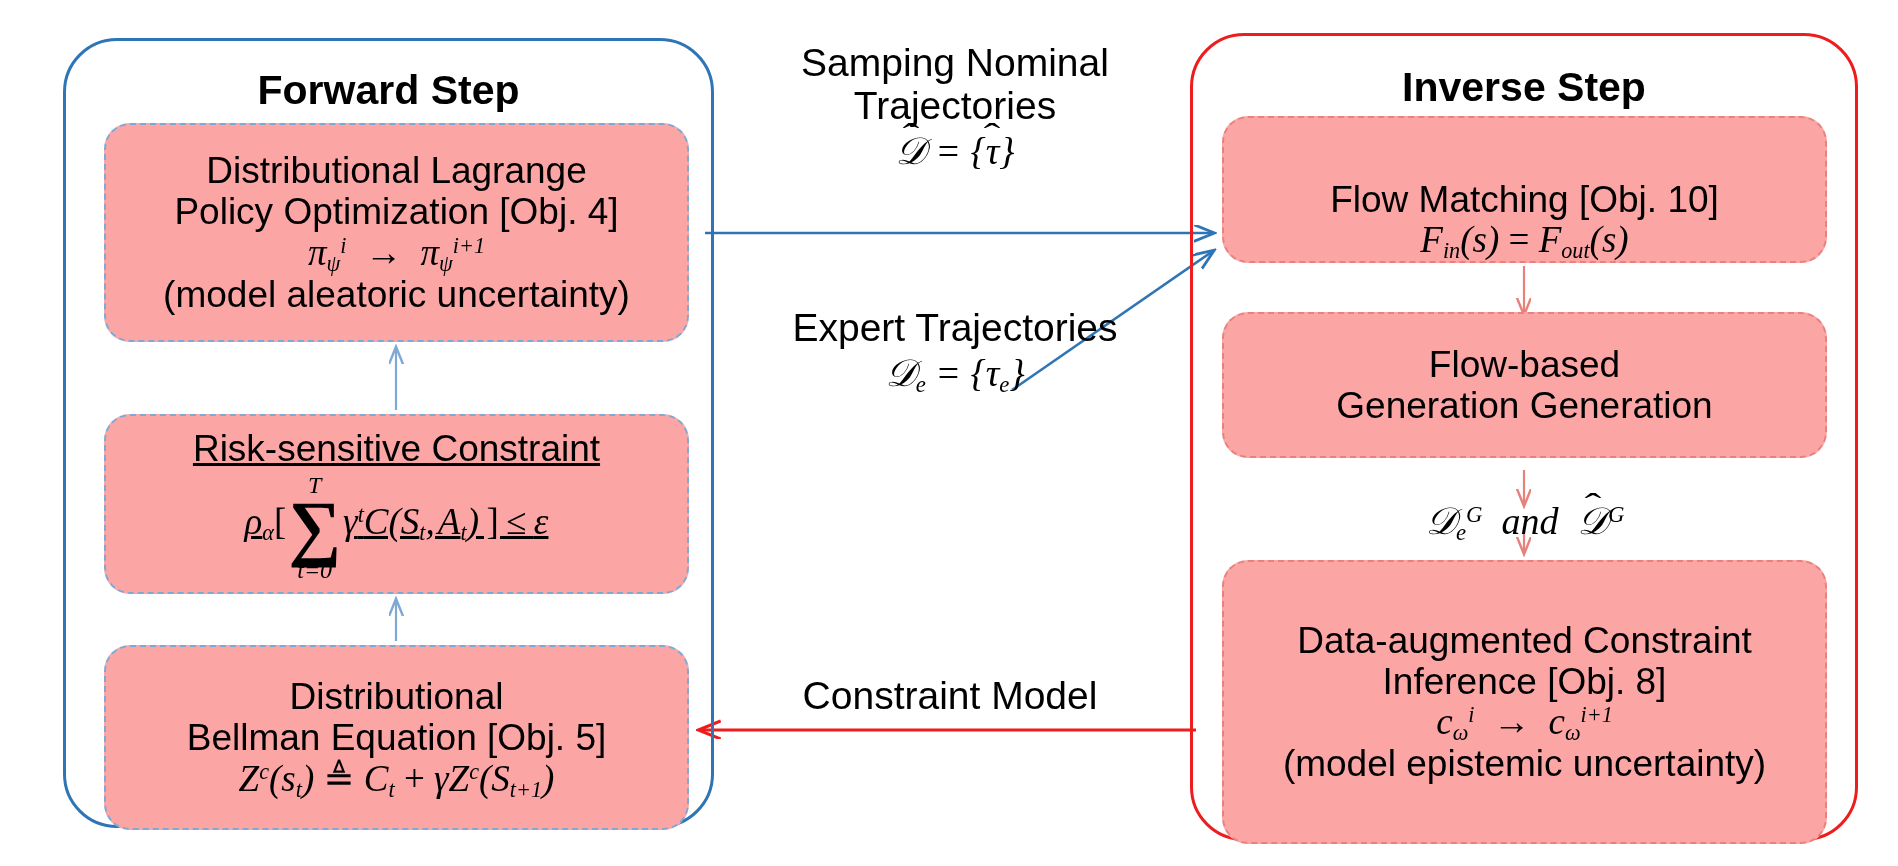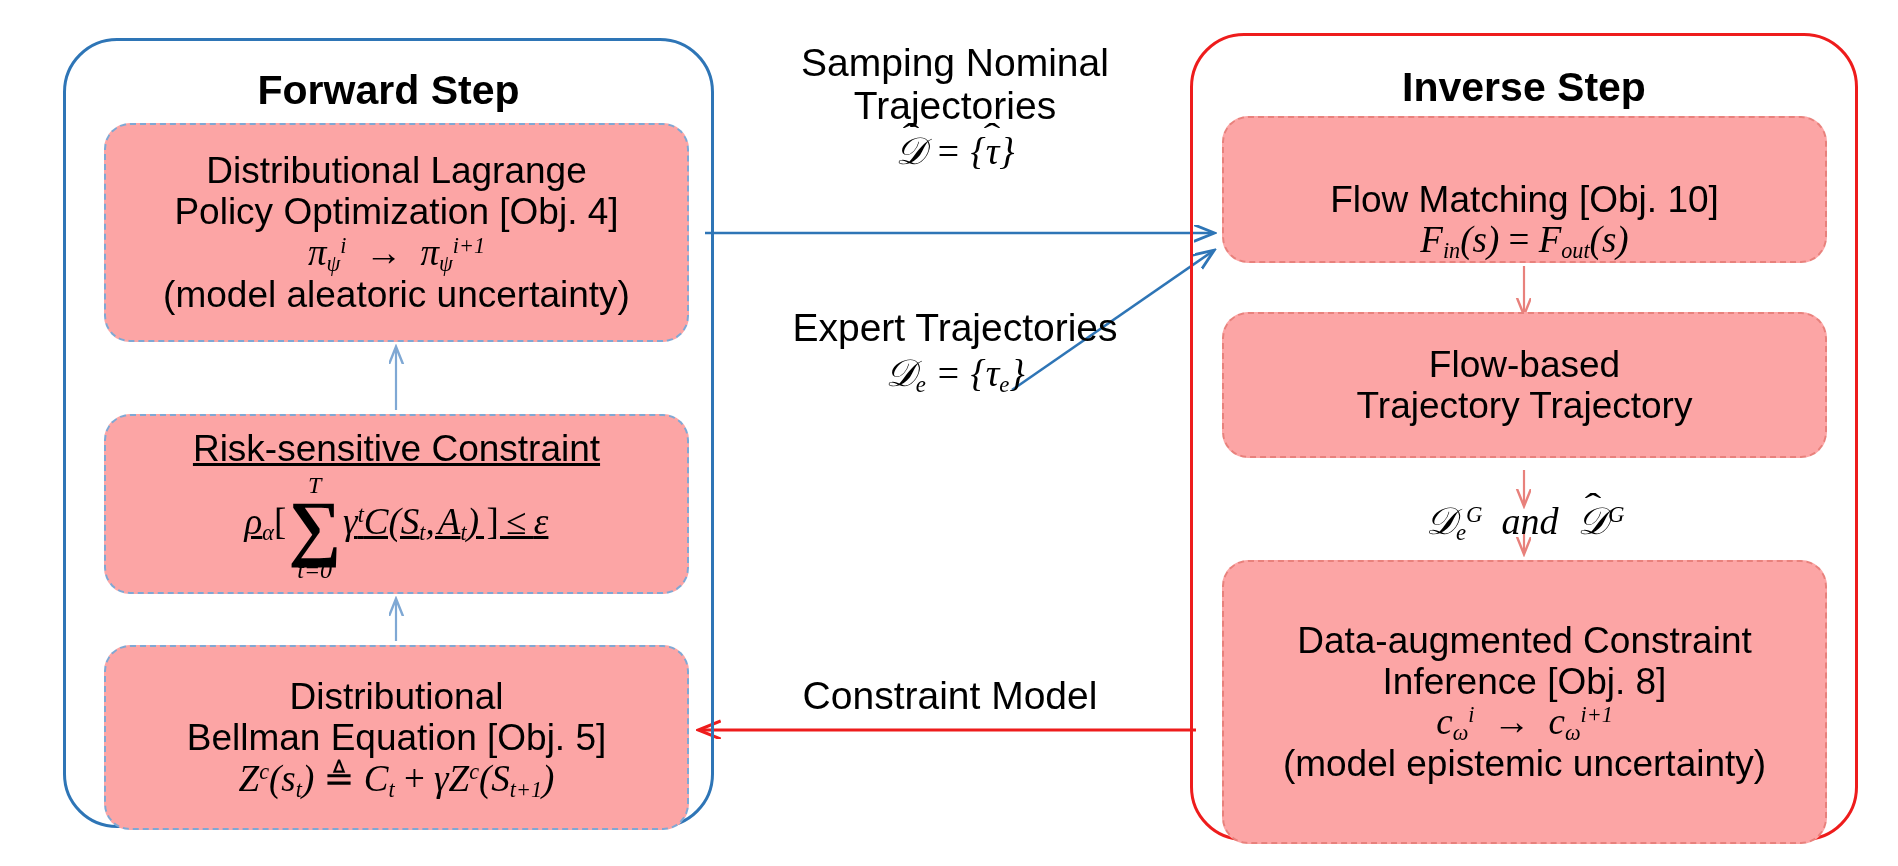--- a/index.html
+++ b/index.html
@@ -225,21 +225,21 @@
 
   <div class="ibox red" id="box-flowmatch">
     <div class="ln">Flow Matching [Obj. 10]</div>
     <div class="math">
       <span class="srif">F<sub>in</sub>(s)</span><span class="up">&nbsp;=&nbsp;</span><span class="srif">F<sub>out</sub>(s)</span>
     </div>
   </div>
 
   <div class="ibox red" id="box-flowgen">
     <div class="ln">Flow-based</div>
-    <div class="ln">Trajectory Trajectory</div>
+    <div class="ln">Generation Generation</div>
   </div>
 
   <div class="midlabel" style="left:1300px; top:493px; width:450px; font-size:38px;">
     <span class="mmath" style="margin-top:8px;">
       <span class="srif">𝒟<sub>e</sub><sup>G</sup></span>
       <span class="srif">&nbsp;and&nbsp;</span>
       <span class="hatwrap"><span class="hat">̂</span><span class="srif">𝒟</span></span><sup class="srif">G</sup>
     </span>
   </div>
 

